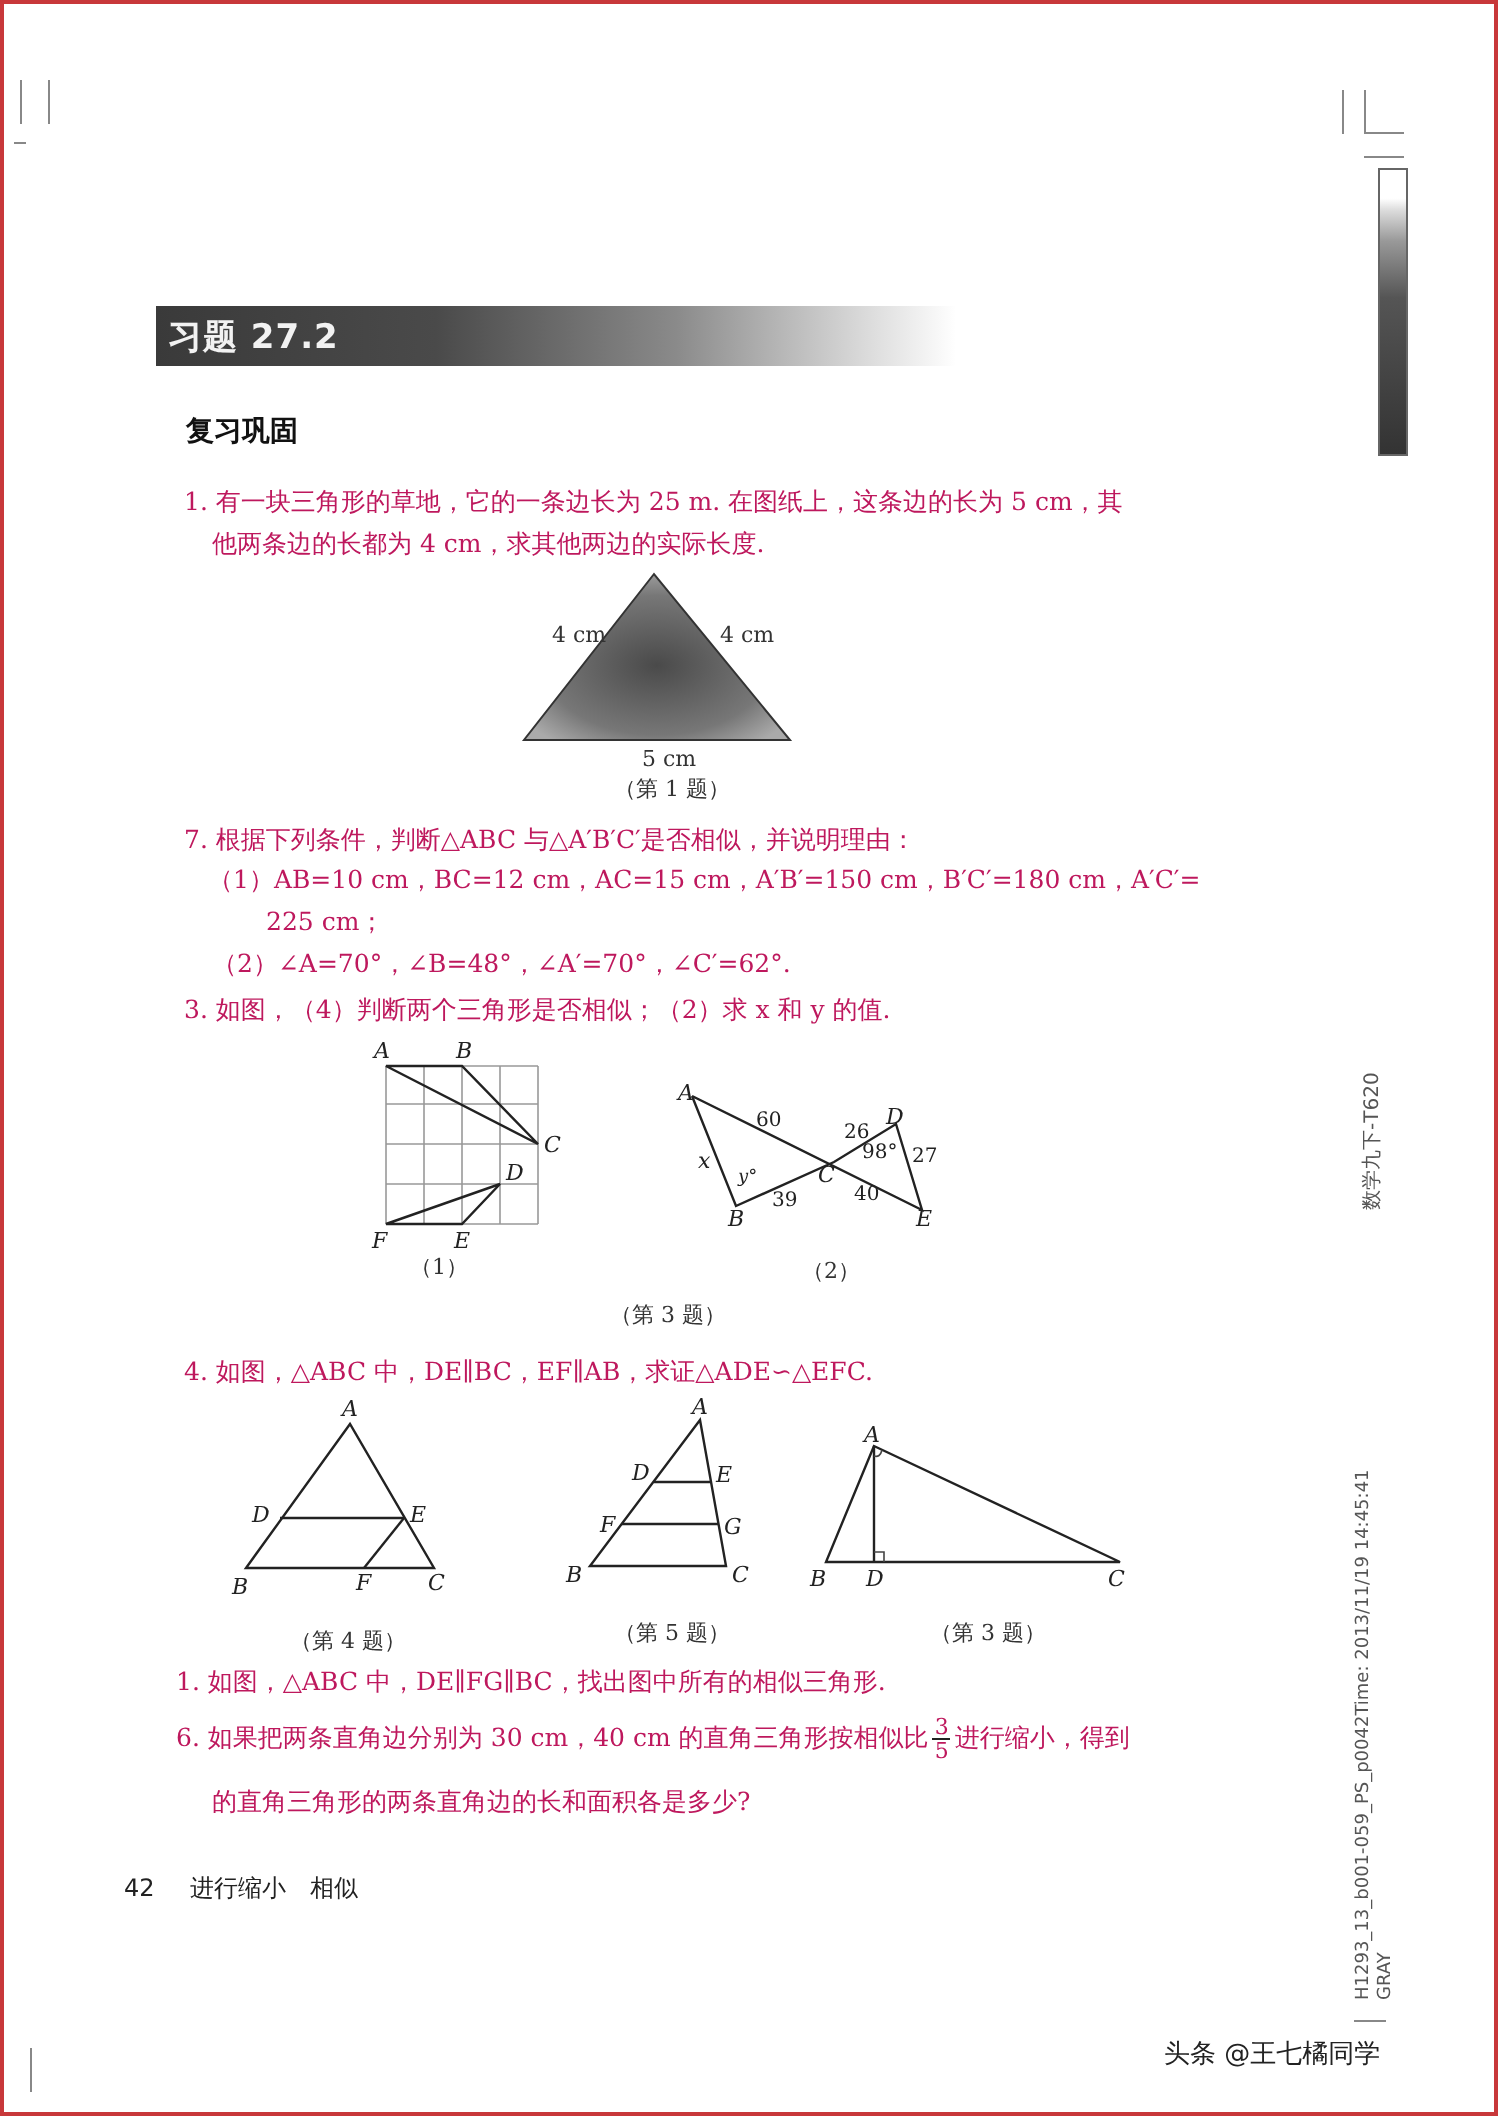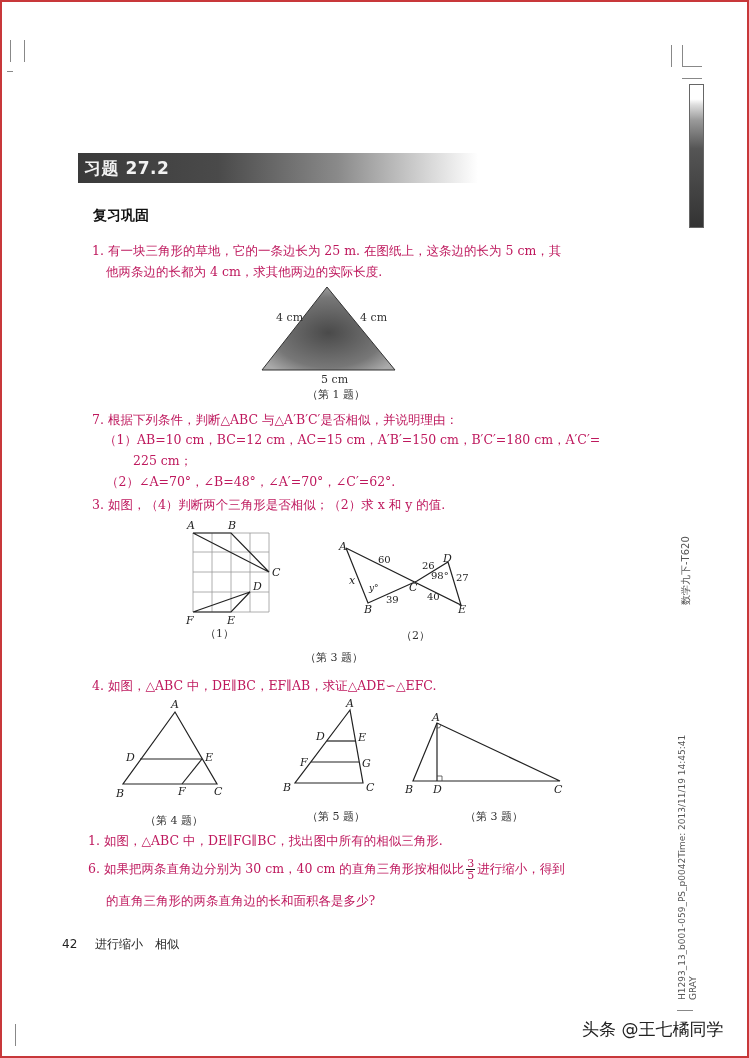--- a/index.html
+++ b/index.html
@@ -39,21 +39,21 @@
     .vert {
       position: absolute; transform-origin: left top; transform: rotate(-90deg);
       font-family: "DejaVu Sans", "Liberation Sans", sans-serif; color: #555; white-space: nowrap;
     }
     .footer-left {
       position: absolute; left: 62px; top: 936px;
       font-family: "DejaVu Sans", "Liberation Sans", sans-serif; font-size: 12px; color: #222;
     }
     .watermark {
       position: absolute; left: 582px; top: 1018px;
-      font-family: "DejaVu Sans", "Liberation Sans", sans-serif; font-size: 17px; color: #222;
+      font-family: "DejaVu Sans", "Liberation Sans", sans-serif; font-size: 13px; color: #222;
     }
     svg text { font-family: "DejaVu Serif", "Liberation Serif", serif; font-style: italic; fill: #222; }
     svg text.up { font-style: normal; }
     .frac { display: inline-block; vertical-align: middle; text-align: center; font-size: 11px; line-height: 11px; margin: 0 2px; }
     .frac span { display: block; }
     .frac .num { border-bottom: 1px solid #222; padding: 0 1px; }
   </style>
 </head>
 <body>
 

